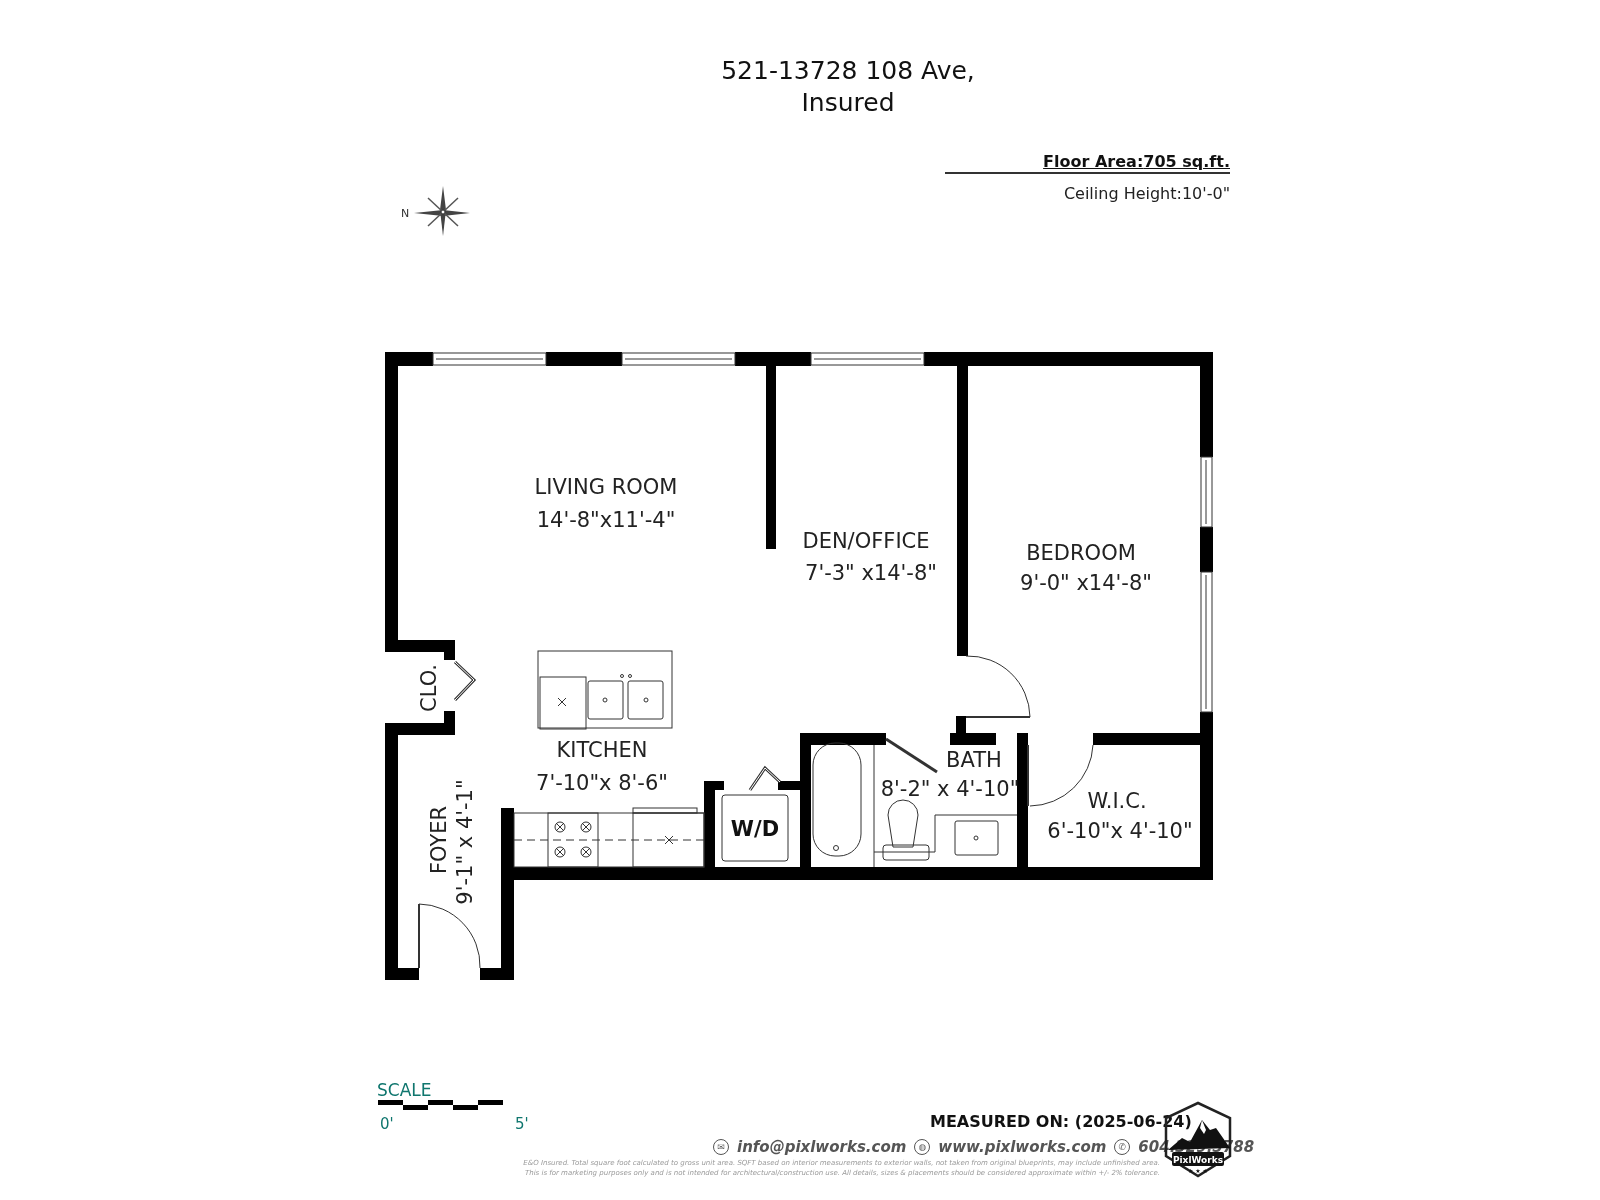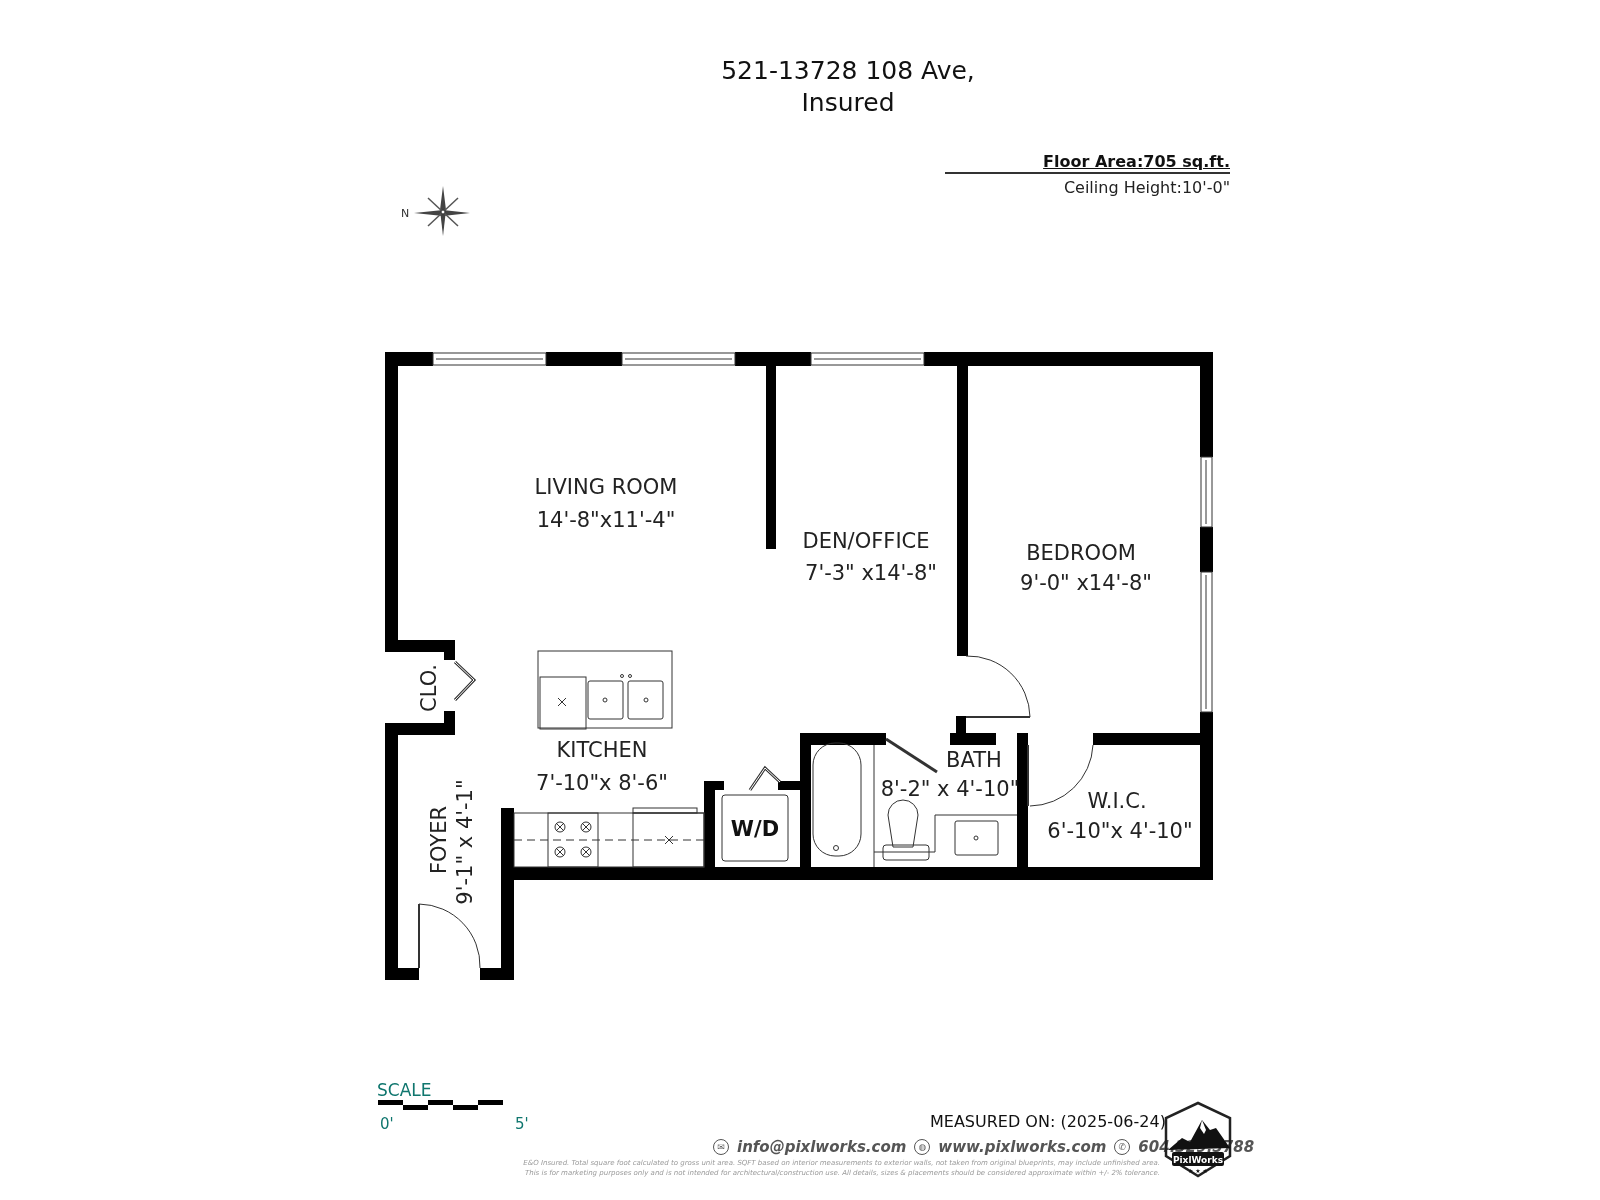--- a/index.html
+++ b/index.html
@@ -4,26 +4,26 @@
 <style>
   html,body{margin:0;padding:0;background:#fff;}
   body{width:1600px;height:1200px;position:relative;overflow:hidden;font-family:"DejaVu Sans","Liberation Sans",sans-serif;color:#111;}
   .title{position:absolute;left:0;width:1600px;text-align:center;font-weight:normal;font-size:25px;line-height:32px;padding-left:48px;}
   .title.l1{top:55px;}
   .title.l2{top:87px;}
   .specs{position:absolute;left:945px;top:150px;width:285px;font-size:16px;}
   .spec-row{display:flex;justify-content:flex-end;height:26px;align-items:center;}
   .spec-row.first{font-weight:bold;border-bottom:2px solid #333;height:22px;}
   .spec-row.first span{text-decoration:underline;}
-  .spec-row.second{margin-top:0;color:#222;}
+  .spec-row.second{margin-top:6px;color:#222;}
   svg.plan{position:absolute;left:0;top:0;}
   .room-label{font-family:"DejaVu Sans","Liberation Sans",sans-serif;font-size:21px;fill:#222;}
   .room-dim{font-family:"DejaVu Sans","Liberation Sans",sans-serif;font-size:21px;fill:#222;}
   .scale-lbl{position:absolute;font-size:17px;color:#0f766e;}
-  .measured{position:absolute;left:930px;top:1112px;font-size:16px;font-weight:normal;}
+  .measured{position:absolute;left:930px;top:1112px;font-size:16px;font-weight:bold;}
   .contact{position:absolute;left:713px;top:1138px;font-size:15px;font-weight:bold;font-style:italic;color:#555;display:flex;gap:8px;align-items:center;}
   .contact .ic{display:inline-block;width:14px;height:14px;border:1.5px solid #555;border-radius:50%;font-size:9px;line-height:14px;text-align:center;font-style:normal;}
   .disclaimer{position:absolute;left:440px;width:720px;text-align:right;font-size:7px;font-style:italic;color:#999;line-height:10px;}
   .disclaimer.d1{top:1158px;}
   .disclaimer.d2{top:1168px;}
   .logo{position:absolute;left:1160px;top:1100px;}
 </style>
 </head>
 <body>
 

